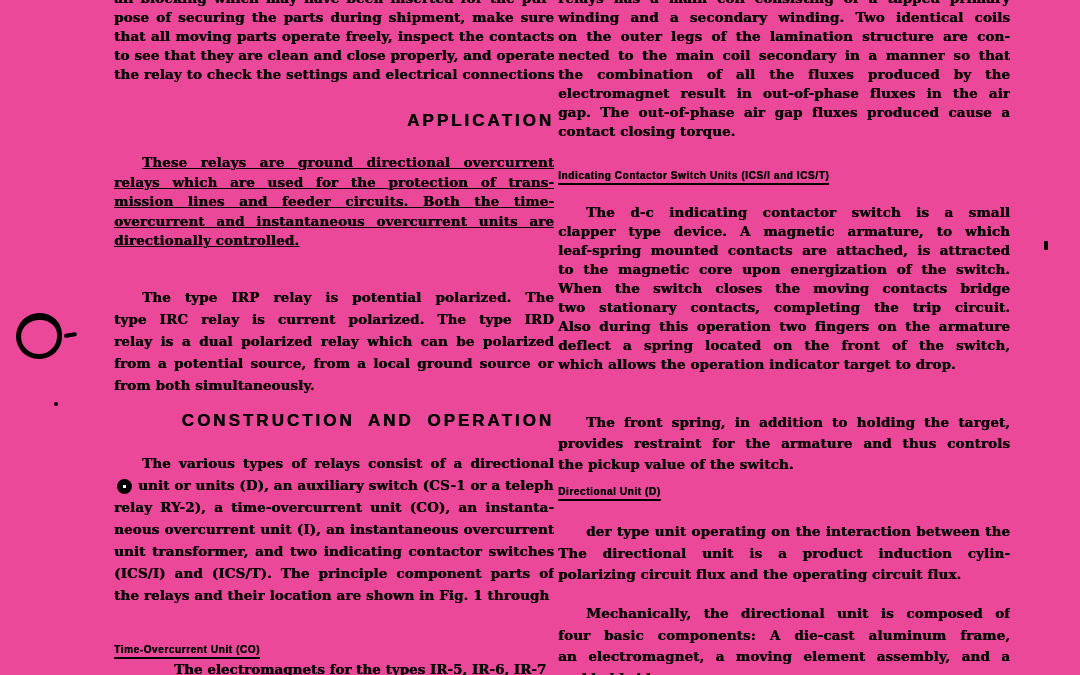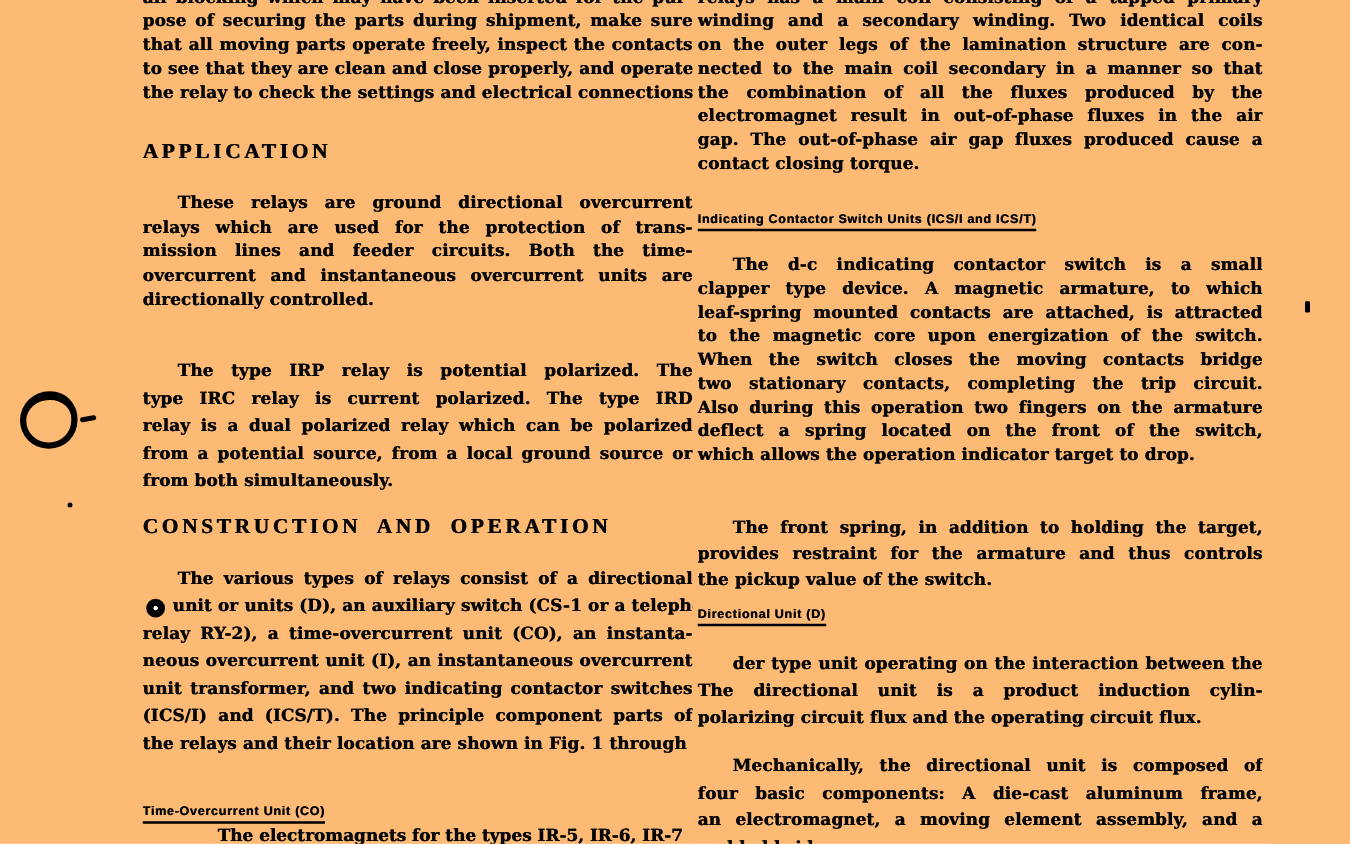--- a/index.html
+++ b/index.html
@@ -1,44 +1,44 @@
 <!DOCTYPE html>
 <html><head>
 <meta charset="utf-8">
 <style>
   html,body{margin:0;padding:0;}
   body{
     width:1080px;height:675px;overflow:hidden;position:relative;
     background:#ffffff;color:#060606;
     font-family:"DejaVu Serif", serif;
   }
-  .page{position:absolute;inset:0;background:#fdba74;}
+  .page{position:absolute;inset:0;background:#ec4899;}
   .col{position:absolute;top:0;height:675px;overflow:hidden;}
   .col-left{left:114px;width:440px;}
   .col-right{left:558px;width:452px;}
   .block{position:absolute;left:0;right:0;}
   .para{
     font-size:13.5px;font-weight:bold;color:#060606;
     text-shadow:0.4px 0 #060606;
     letter-spacing:0.1px;
   }
   .tline{text-align:justify;text-align-last:justify;white-space:nowrap;}
   .tline.tlast{text-align-last:left;}
   .indent .tline:first-child{text-indent:28px;}
   .lh19  .tline{line-height:19px;}
   .lh195 .tline{line-height:19.5px;}
   .lh21  .tline{line-height:21px;}
   .lh215 .tline{line-height:21.5px;}
   .lh22  .tline{line-height:22px;}
   
   .construction-para .tline:nth-child(2){padding-left:24px;}
   .main-heading{
-    font-family:Liberation Serif, serif;font-weight:700;
+    font-family:Liberation Sans, sans-serif;font-weight:700;
     font-size:17px;letter-spacing:3px;word-spacing:6px;
-    text-align:left;color:#050505;text-shadow:0.5px 0 #050505;
+    text-align:right;color:#050505;text-shadow:0.5px 0 #050505;
   }
   .sub-heading{
     font-family:"Liberation Sans", sans-serif;font-weight:700;
     font-size:10px;letter-spacing:0.6px;color:#050505;
     text-shadow:0.4px 0 #050505;
   }
   .sub-heading > span{
     display:inline-block;border-bottom:2.5px solid #000;padding-bottom:2px;
   }
   .single-line{
@@ -80,21 +80,21 @@
     <div class="block para lh19" style="top:-11px;">
         <div class="tline">all blocking which may have been inserted for the pur-</div>
         <div class="tline">pose of securing the parts during shipment, make sure</div>
         <div class="tline">that all moving parts operate freely, inspect the contacts</div>
         <div class="tline">to see that they are clean and close properly, and operate</div>
         <div class="tline tlast">the relay to check the settings and electrical connections.</div>
       </div>
 
     <div class="block main-heading" style="top:111px;">APPLICATION</div>
 
-    <div class="block para lh195 indent" style="top:153px;">
+    <div class="block para lh195 indent" style="top:153px;text-decoration:underline;">
         <div class="tline">These relays are ground directional overcurrent</div>
         <div class="tline">relays which are used for the protection of trans-</div>
         <div class="tline">mission lines and feeder circuits. Both the time-</div>
         <div class="tline">overcurrent and instantaneous overcurrent units are</div>
         <div class="tline tlast">directionally controlled.</div>
       </div>
 
     <div class="block main-heading" style="top:411px;">CONSTRUCTION AND OPERATION</div>
 
     <div class="block para lh22 indent" style="top:286px;">

